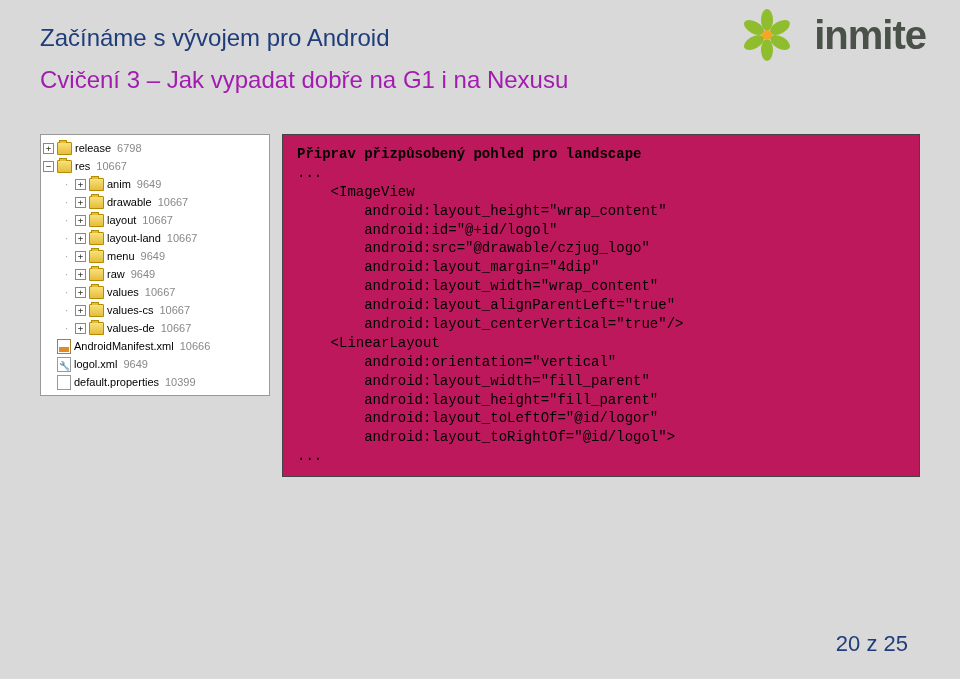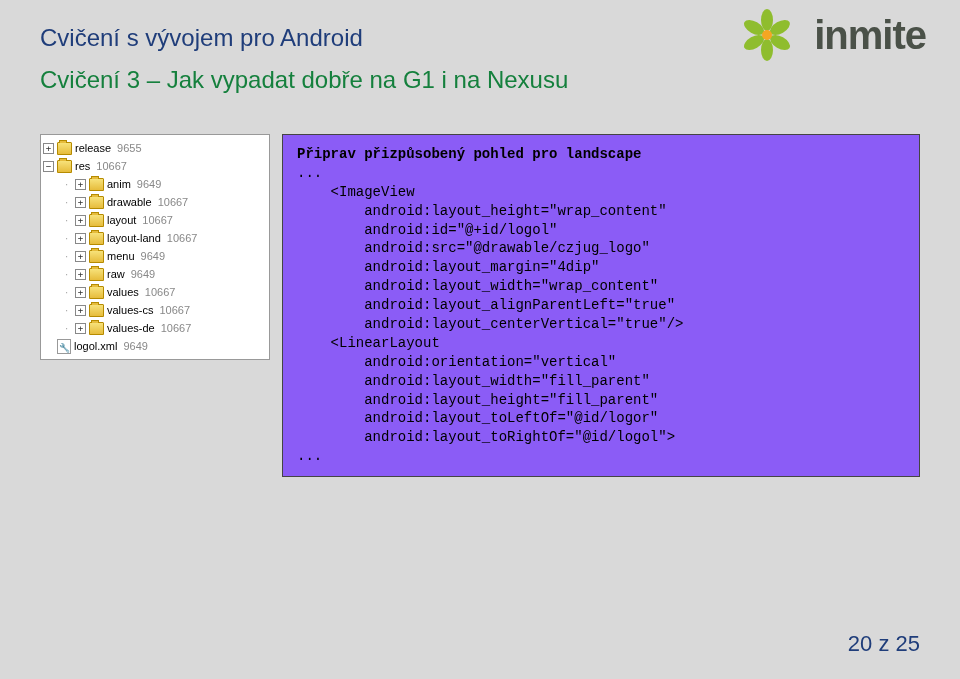--- a/index.html
+++ b/index.html
@@ -15,21 +15,21 @@
     padding: 24px 40px 10px 40px;
   }
   .title {
     font-size: 24px;
     color: #1f3d7a;
     font-weight: normal;
     margin-bottom: 14px;
   }
   .subtitle {
     font-size: 24px;
-    color: #15803d;
+    color: #a21caf;
     font-weight: normal;
   }
   .logo {
     position: absolute;
     top: 8px;
     right: 34px;
     display: flex;
     align-items: center;
     gap: 20px;
   }
@@ -130,44 +130,44 @@
   }
   .wrench-icon::after {
     content: "🔧";
     position: absolute;
     font-size: 9px;
     left: 1px; top: -1px;
   }
   .tree-label { color: #000; text-align: right; }
   .tree-rev { color: #888; margin-left: 3px; }
   .code-panel {
-    background: #8b5cf6;
+    background: #be185d;
     border: 1px solid #444;
     flex: 1;
     padding: 10px 14px;
     font-family: "Courier New", monospace;
     font-size: 14px;
     line-height: 1.35;
     white-space: pre;
     color: #000;
   }
   .code-bold { font-weight: bold; }
   .footer {
     position: absolute;
     bottom: 22px;
-    right: 40px;
+    right: 52px;
     font-size: 22px;
     color: #1f3d7a;
   }
 </style>
 </head>
 <body>
 
 <div class="header">
-  <h1 class="title">Cvičení s vývojem pro Android</h1>
+  <h1 class="title">Začínáme s vývojem pro Android</h1>
   <h2 class="subtitle">Cvičení 3 – Jak vypadat dobře na G1 i na Nexusu</h2>
 </div>
 
 <div class="logo">
   <svg class="logo-flower" viewBox="0 0 54 54">
     <g fill="#8fbd2e">
       <ellipse cx="27" cy="12" rx="6" ry="11" transform="rotate(0 27 27)"></ellipse>
       <ellipse cx="27" cy="12" rx="6" ry="11" transform="rotate(60 27 27)"></ellipse>
       <ellipse cx="27" cy="12" rx="6" ry="11" transform="rotate(120 27 27)"></ellipse>
       <ellipse cx="27" cy="12" rx="6" ry="11" transform="rotate(180 27 27)"></ellipse>
@@ -178,21 +178,21 @@
   </svg>
   <span class="logo-text">inmite</span>
 </div>
 
 <div class="content-row">
   <div class="tree-panel" id="tree">
       <div class="tree-row level0">
         <span class="expander">+</span>
         <span class="folder-icon"></span>
         <span class="tree-label">release</span>
-        <span class="tree-rev">9655</span>
+        <span class="tree-rev">6798</span>
       </div>
       <div class="tree-row level0">
         <span class="expander">−</span>
         <span class="folder-icon"></span>
         <span class="tree-label">res</span>
         <span class="tree-rev">10667</span>
       </div>
       <div class="tree-row level1">
         <span class="dots">·</span>
         <span class="expander">+</span>
@@ -248,26 +248,38 @@
         <span class="folder-icon"></span>
         <span class="tree-label">values-cs</span>
         <span class="tree-rev">10667</span>
       </div>
       <div class="tree-row level1">
         <span class="dots">·</span>
         <span class="expander">+</span>
         <span class="folder-icon"></span>
         <span class="tree-label">values-de</span>
         <span class="tree-rev">10667</span>
+      </div>
+      <div class="tree-row level0">
+        <span class="expander blank">.</span>
+        <span class="xml-icon"></span>
+        <span class="tree-label">AndroidManifest.xml</span>
+        <span class="tree-rev">10666</span>
       </div>
       <div class="tree-row level0">
         <span class="expander blank">.</span>
         <span class="wrench-icon"></span>
         <span class="tree-label">logol.xml</span>
         <span class="tree-rev">9649</span>
+      </div>
+      <div class="tree-row level0">
+        <span class="expander blank">.</span>
+        <span class="file-icon"></span>
+        <span class="tree-label">default.properties</span>
+        <span class="tree-rev">10399</span>
       </div>
     </div>
   <div class="code-panel"><span class="code-bold">Připrav přizpůsobený pohled pro landscape</span>
 <span>...</span>
 <span>    &lt;ImageView</span>
 <span>        android:layout_height="wrap_content"</span>
 <span>        android:id="@+id/logol"</span>
 <span>        android:src="@drawable/czjug_logo"</span>
 <span>        android:layout_margin="4dip"</span>
 <span>        android:layout_width="wrap_content"</span>

